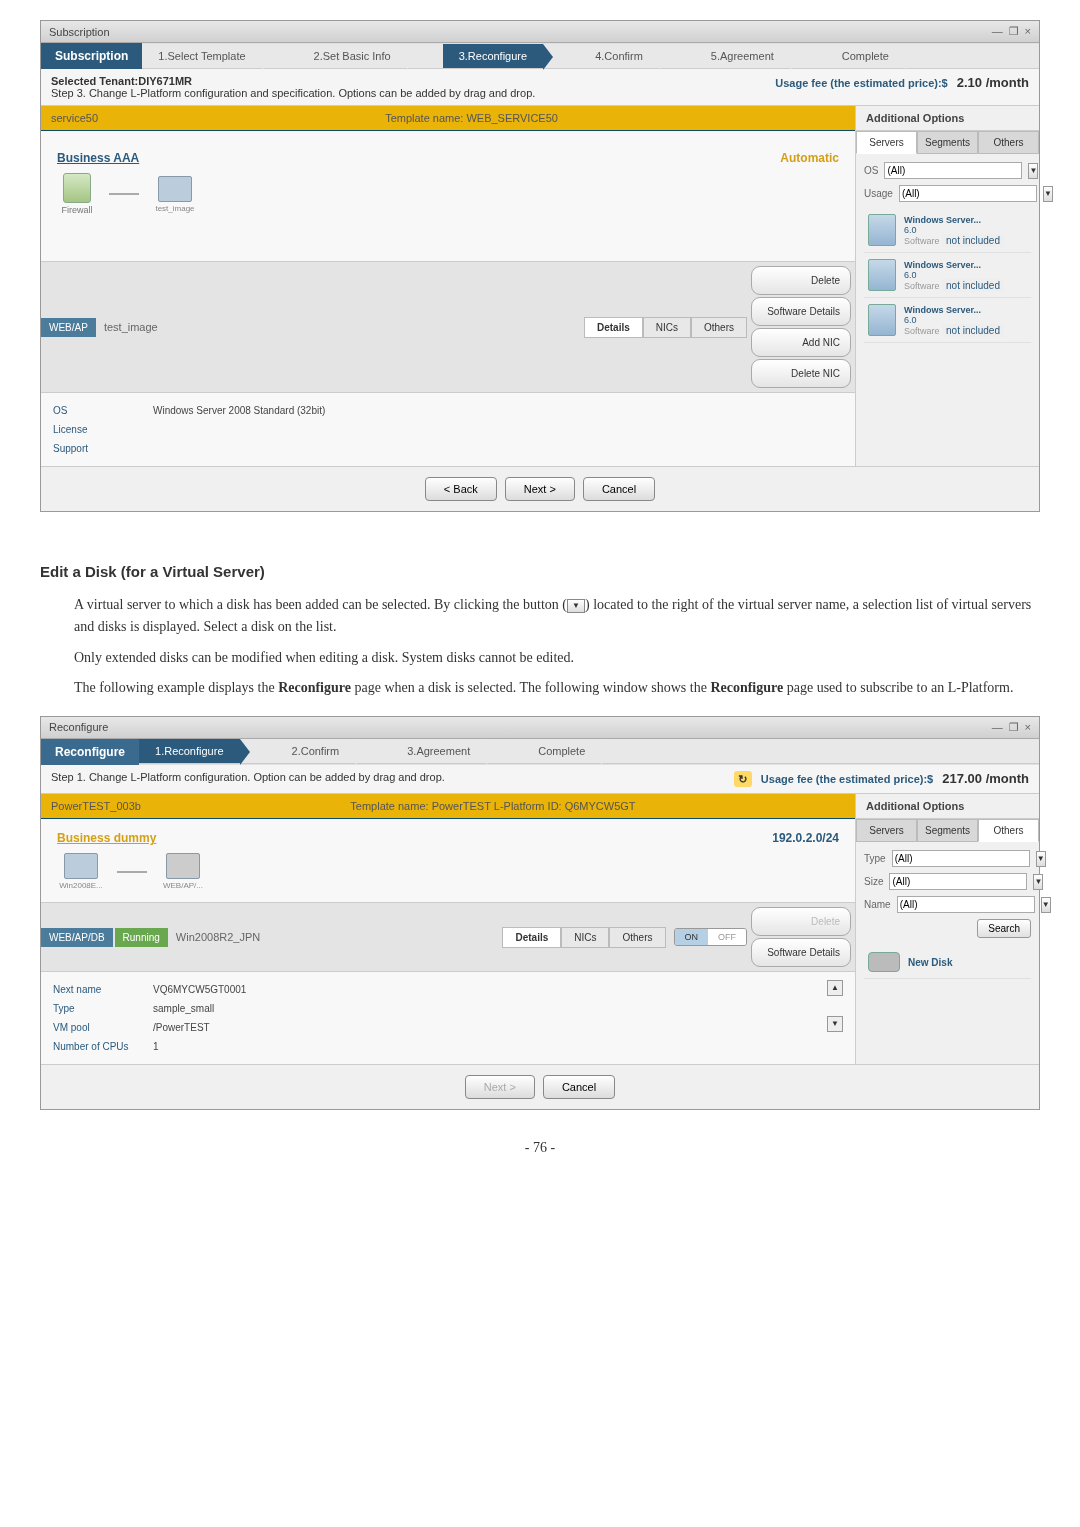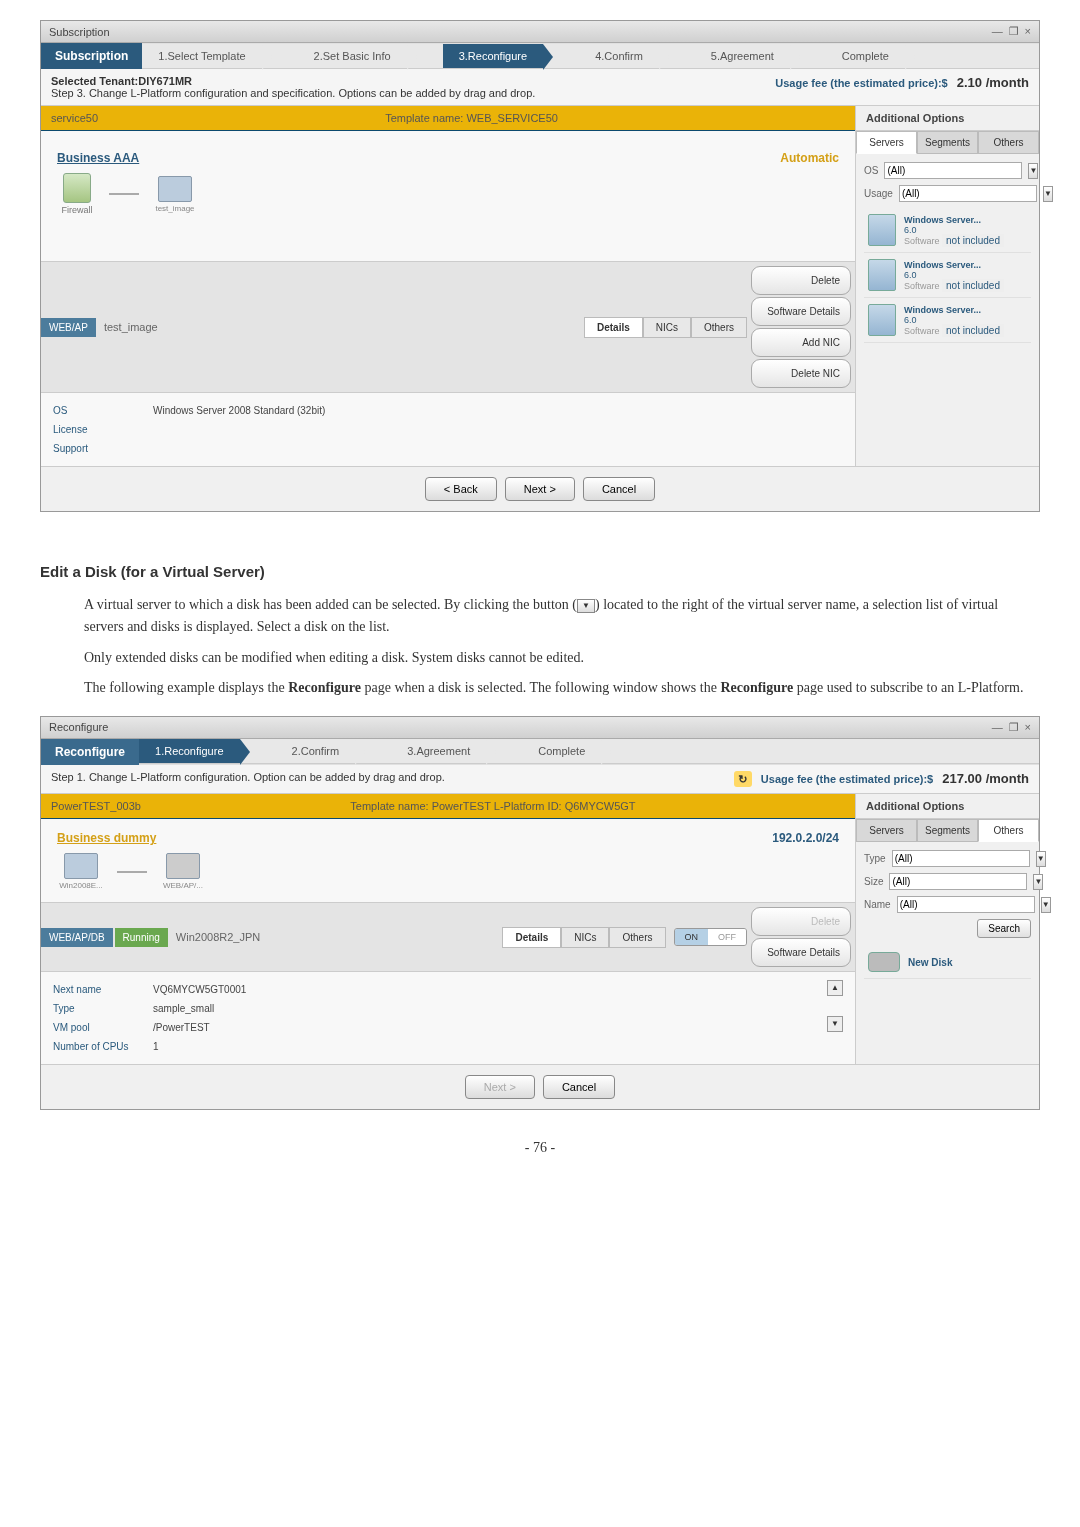--- a/index.html
+++ b/index.html
@@ -99,21 +99,21 @@
     .toggle .on { background: #b5d0e5; }
     .toggle .off { background: #fff; color: #999; }
     
     .footer-bar { display: flex; justify-content: center; gap: 8px; padding: 10px; background: #f0f0f0; border-top: 1px solid #ccc; }
     .footer-btn { padding: 5px 18px; border: 1px solid #888; border-radius: 4px; background: linear-gradient(#fff,#dcdcdc); font-size: 11px; cursor: pointer; }
     .footer-btn:disabled { color: #aaa; }
     
     
     .doc-text { padding: 8px 0; font-size: 14px; line-height: 1.6; font-family: 'Times New Roman', serif; }
     .doc-text h3 { font-family: Arial, sans-serif; font-size: 15px; font-weight: bold; margin: 20px 0 10px; }
-    .doc-text p { margin: 8px 0 8px 44px; }
+    .doc-text p { margin: 8px 0 8px 34px; }
     .doc-text .dd-inline { display: inline-block; width: 18px; height: 14px; border: 1px solid #888; background: linear-gradient(#fff,#ddd); vertical-align: middle; text-align: center; font-size: 8px; line-height: 12px; }
     
     .page-num { text-align: center; margin-top: 30px; font-family: 'Times New Roman', serif; font-size: 14px; }
   </style>
 </head>
 <body>
 
 <div class="container">
 
   <div class="screenshot-panel">

